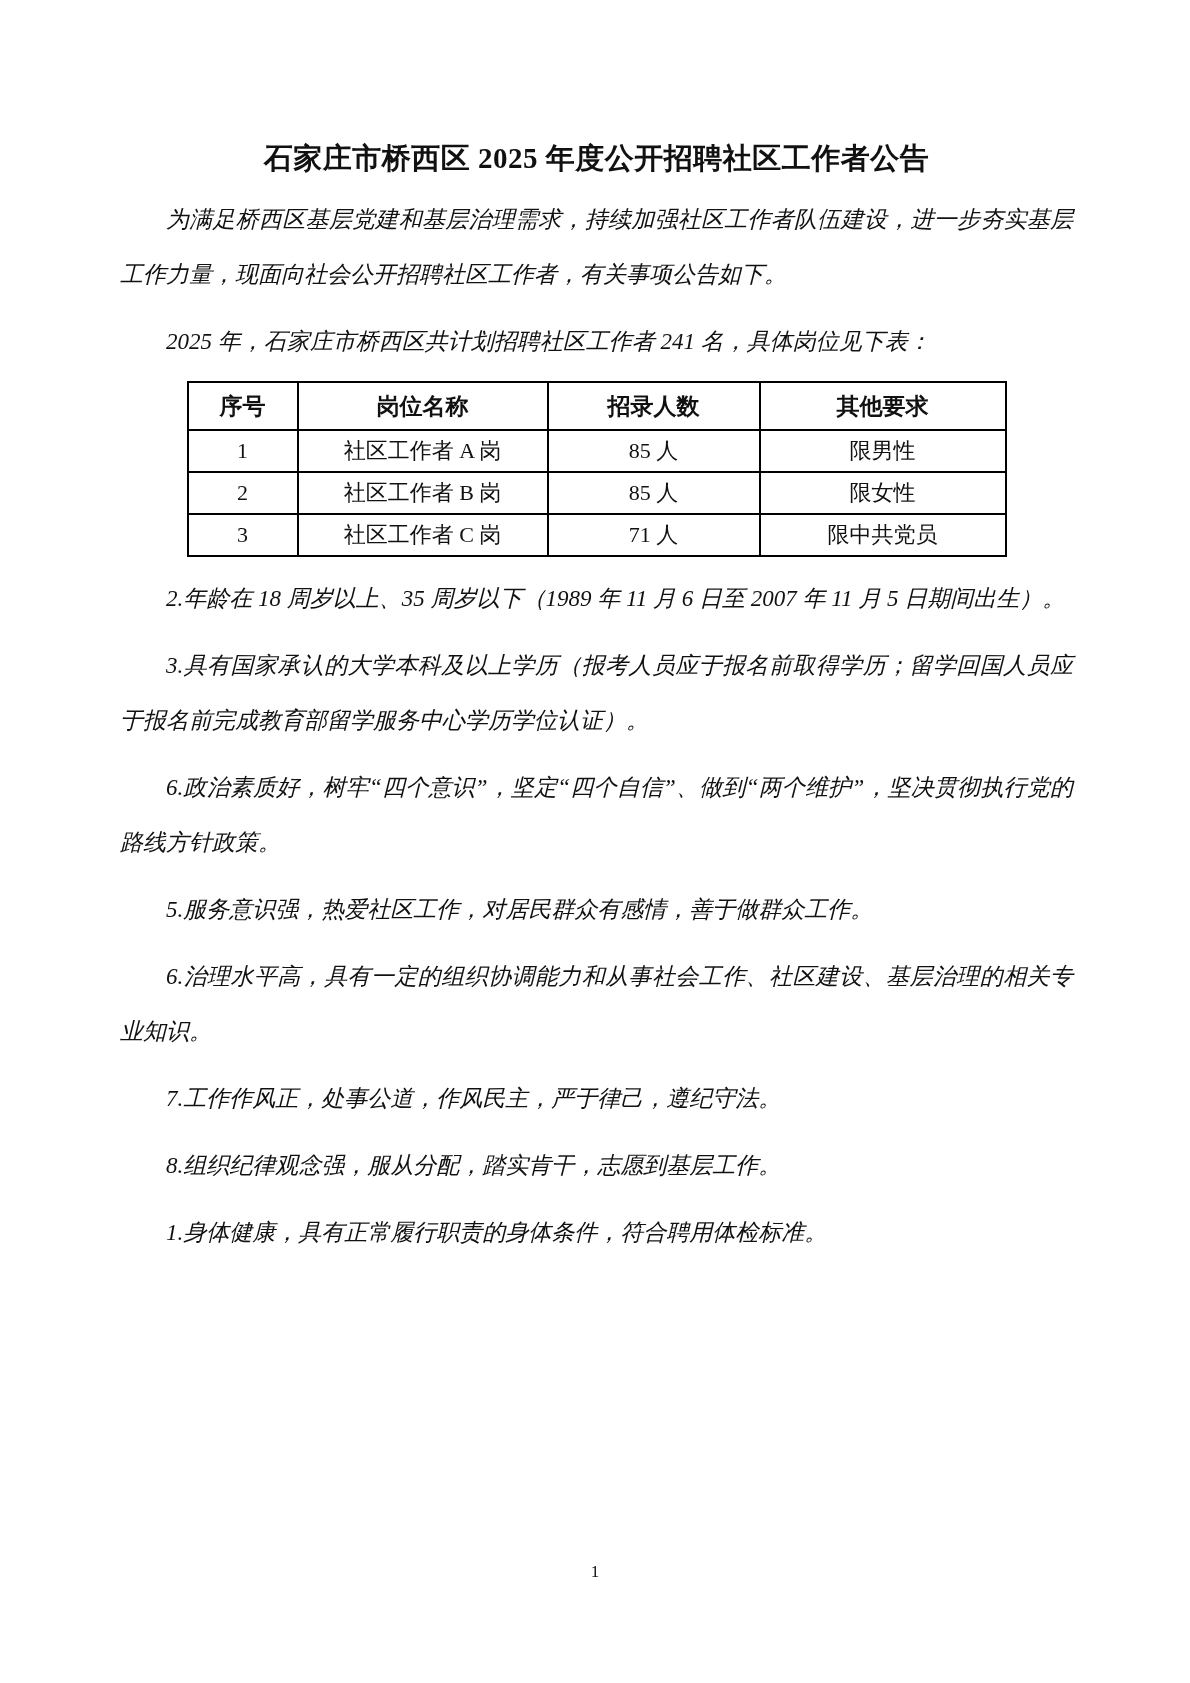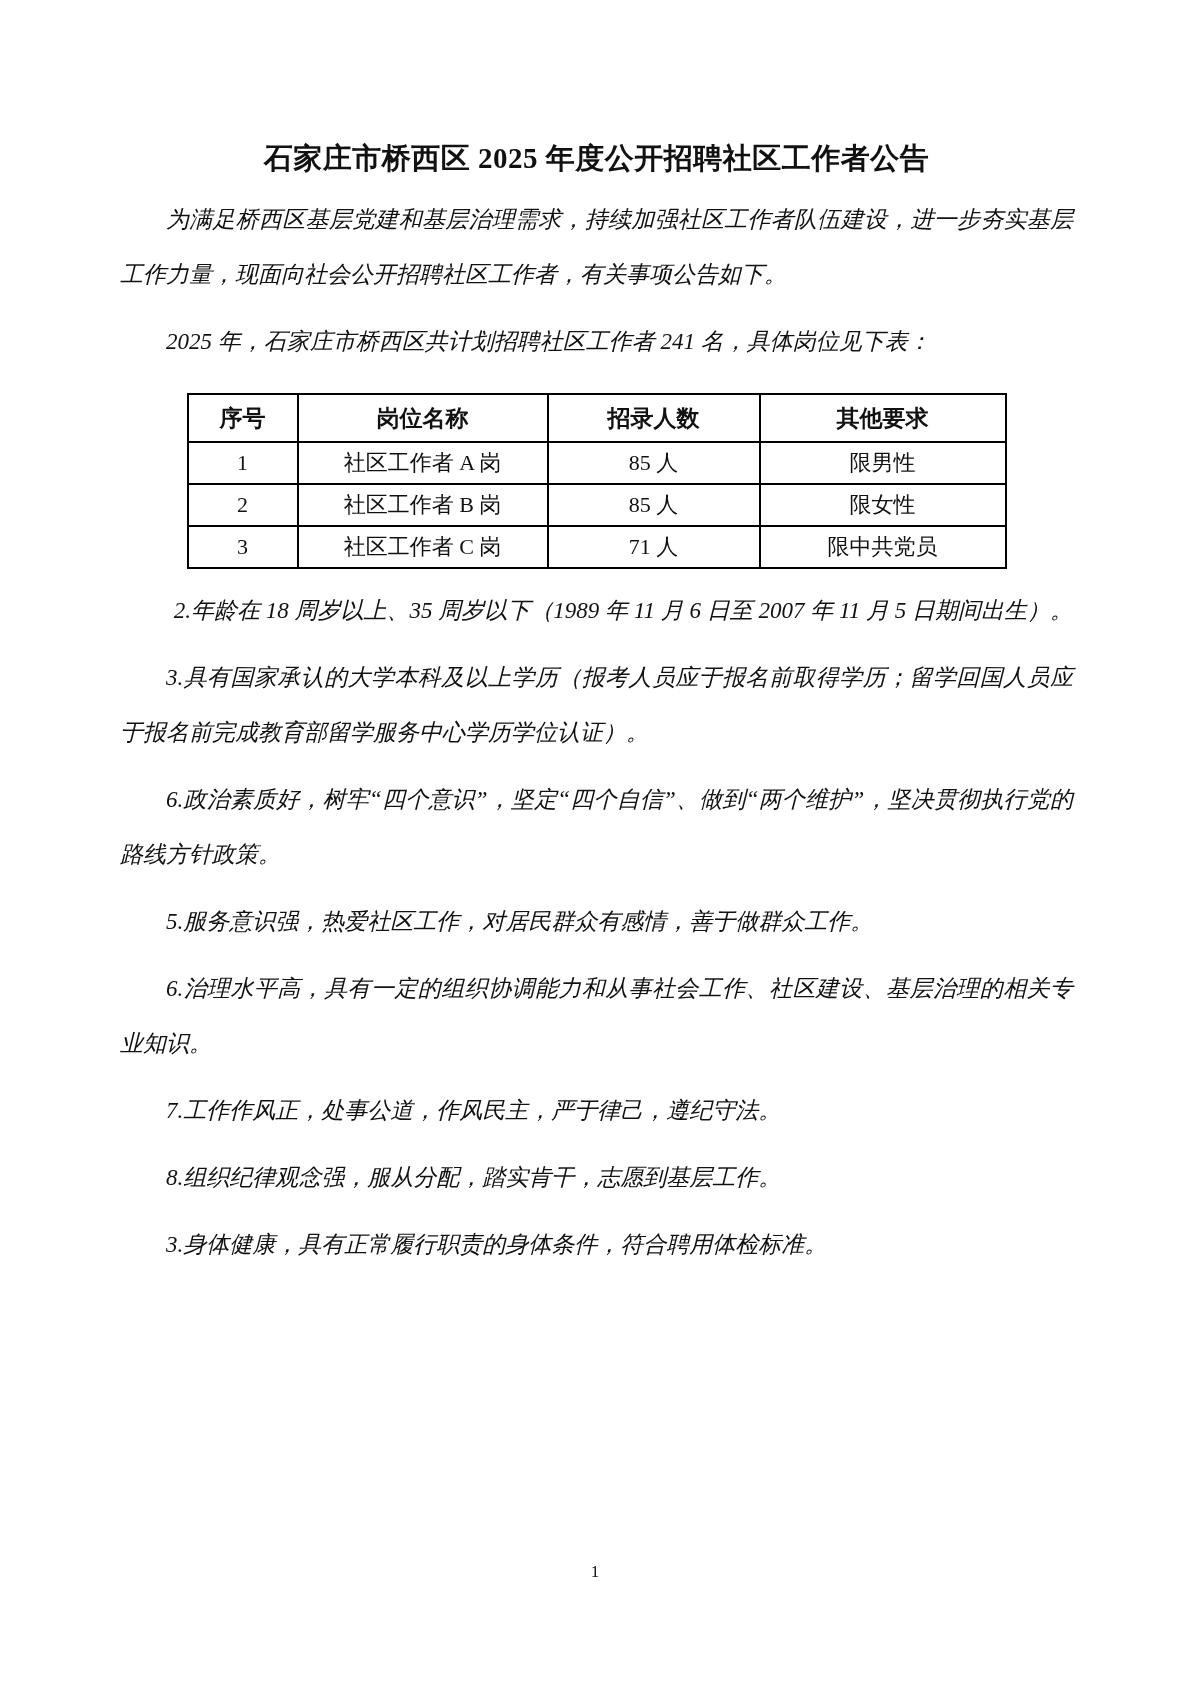--- a/index.html
+++ b/index.html
@@ -34,34 +34,34 @@
     font-size: 23px;
     line-height: 55px;
     margin: 12px;
     text-align: justify;
     text-indent: 2em;
     word-break: break-all;
     font-style: italic;
   }
   .para.nowrap {
     white-space: nowrap;
-    text-align: right;
+    text-align: left;
   }
   .heading {
     font-size: 23px;
     font-weight: bold;
     line-height: 55px;
     margin: 0;
     text-indent: 2em;
   }
   table.doc-table {
     border-collapse: collapse;
     table-layout: fixed;
     width: 818px;
-    margin: 24px auto 14px auto;
+    margin: 12px auto 14px auto;
   }
   table.doc-table th,
   table.doc-table td {
     border: 2px solid #000000;
     text-align: center;
     vertical-align: middle;
     padding: 0 4px;
     font-size: 22px;
     font-weight: normal;
   }
@@ -133,17 +133,17 @@
   </table>
 
 
   <p class="para nowrap">2.年龄在 18 周岁以上、35 周岁以下（1989 年 11 月 6 日至 2007 年 11 月 5 日期间出生）。</p>
   <p class="para">3.具有国家承认的大学本科及以上学历（报考人员应于报名前取得学历；留学回国人员应于报名前完成教育部留学服务中心学历学位认证）。</p>
   <p class="para">6.政治素质好，树牢“四个意识”，坚定“四个自信”、做到“两个维护”，坚决贯彻执行党的路线方针政策。</p>
   <p class="para">5.服务意识强，热爱社区工作，对居民群众有感情，善于做群众工作。</p>
   <p class="para">6.治理水平高，具有一定的组织协调能力和从事社会工作、社区建设、基层治理的相关专业知识。</p>
   <p class="para">7.工作作风正，处事公道，作风民主，严于律己，遵纪守法。</p>
   <p class="para">8.组织纪律观念强，服从分配，踏实肯干，志愿到基层工作。</p>
-  <p class="para">3.身体健康，具有正常履行职责的身体条件，符合聘用体检标准。</p>
+  <p class="para">1.身体健康，具有正常履行职责的身体条件，符合聘用体检标准。</p>
 
   <div class="page-number">1</div>
 
 </div>
 
 </body></html>

